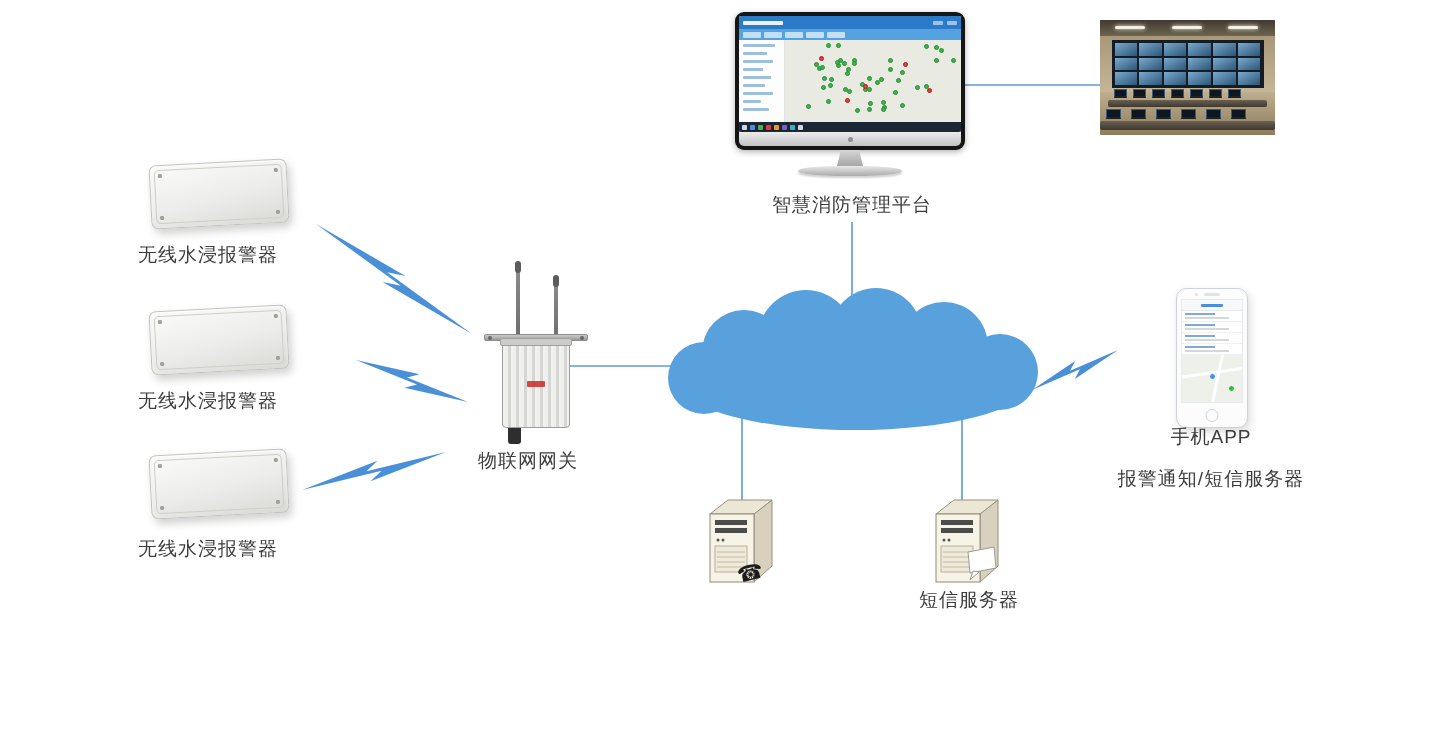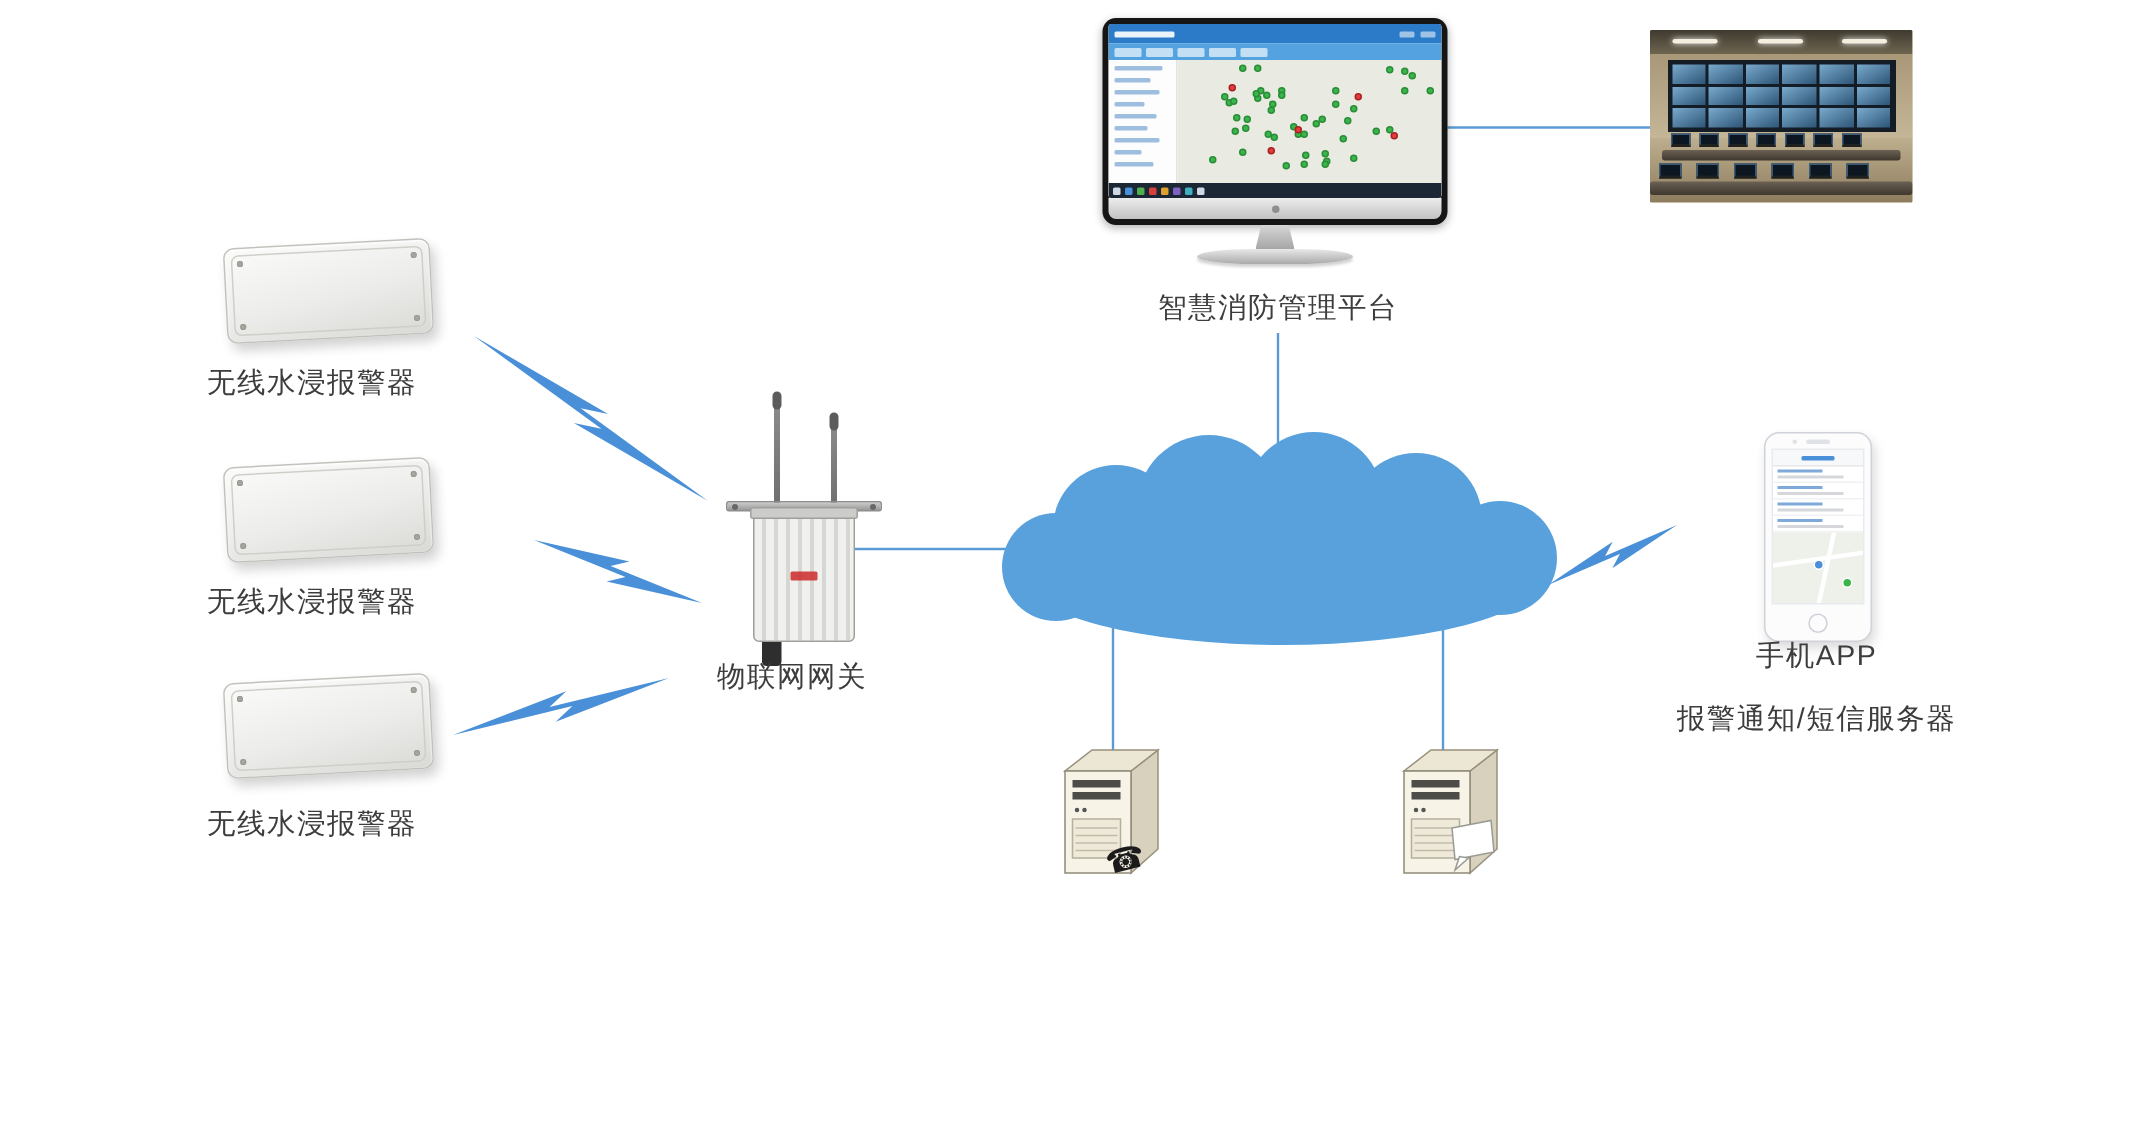--- a/index.html
+++ b/index.html
@@ -169,21 +169,21 @@
     <div class="gw-bracket">
       <span class="gw-bolthead l"></span>
       <span class="gw-bolthead r"></span>
     </div>
     <div class="gw-body">
       <div class="gw-cap"></div>
       <div class="gw-mark"></div>
     </div>
     <div class="gw-port"></div>
   </div>
-  <div class="node-label" style="left:398px;top:438px">物联网网关</div>
+  <div class="node-label" style="left:398px;top:448px">物联网网关</div>
 
 
   <div class="monitor">
     <div class="m-frame">
       <div class="m-screen">
         <div class="m-top">
           <span class="logo"></span>
           <span class="spacer"></span>
           <span class="mini"></span>
           <span class="mini"></span>
@@ -357,20 +357,21 @@
     <circle cx="10" cy="44" r="1.5" fill="#555"></circle>
     <circle cx="15" cy="44" r="1.5" fill="#555"></circle>
     <rect x="7" y="50" width="32" height="26" fill="#efe9d9" stroke="#b5af9d" stroke-width="1"></rect>
     <line x1="9" y1="56" x2="37" y2="56" stroke="#c2bca9" stroke-width="1"></line>
     <line x1="9" y1="61" x2="37" y2="61" stroke="#c2bca9" stroke-width="1"></line>
     <line x1="9" y1="66" x2="37" y2="66" stroke="#c2bca9" stroke-width="1"></line>
     <line x1="9" y1="71" x2="37" y2="71" stroke="#c2bca9" stroke-width="1"></line>
     <polygon points="34,56 60,51 62,72 36,77" fill="#ffffff" stroke="#9a9a94" stroke-width="1"></polygon>
     <polygon points="39,75 36,84 45,76" fill="#ffffff" stroke="#9a9a94" stroke-width="1"></polygon>
   </svg>
+  <div class="node-label" style="left:839px;top:587px">短信服务器</div>
 
   <div class="phone">
     <span class="p-speaker"></span>
     <span class="p-cam"></span>
     <div class="p-screen">
       <div class="p-head">
           <span class="bar"></span>
         </div>
       <div class="p-row">
           <span class="b1"></span>

